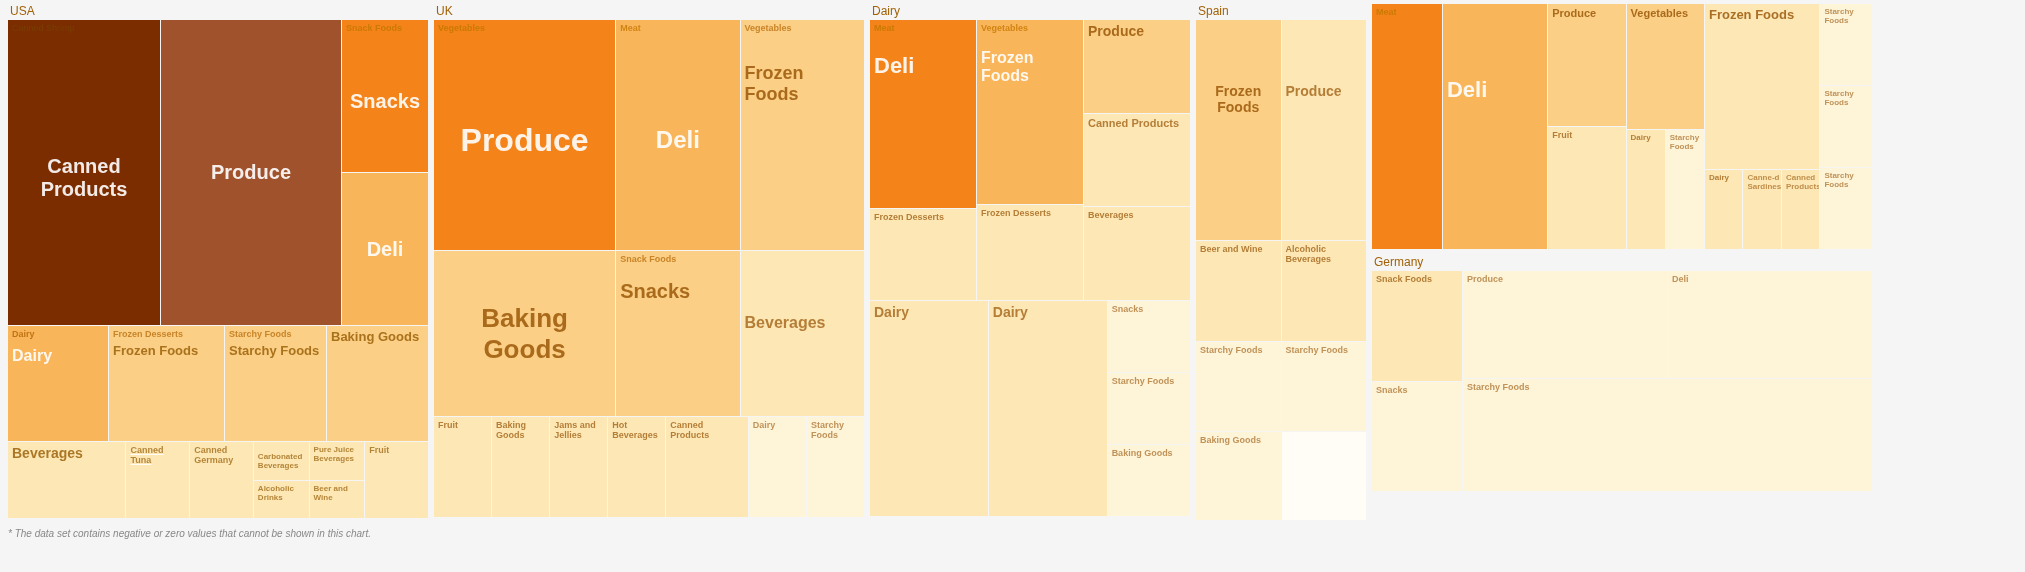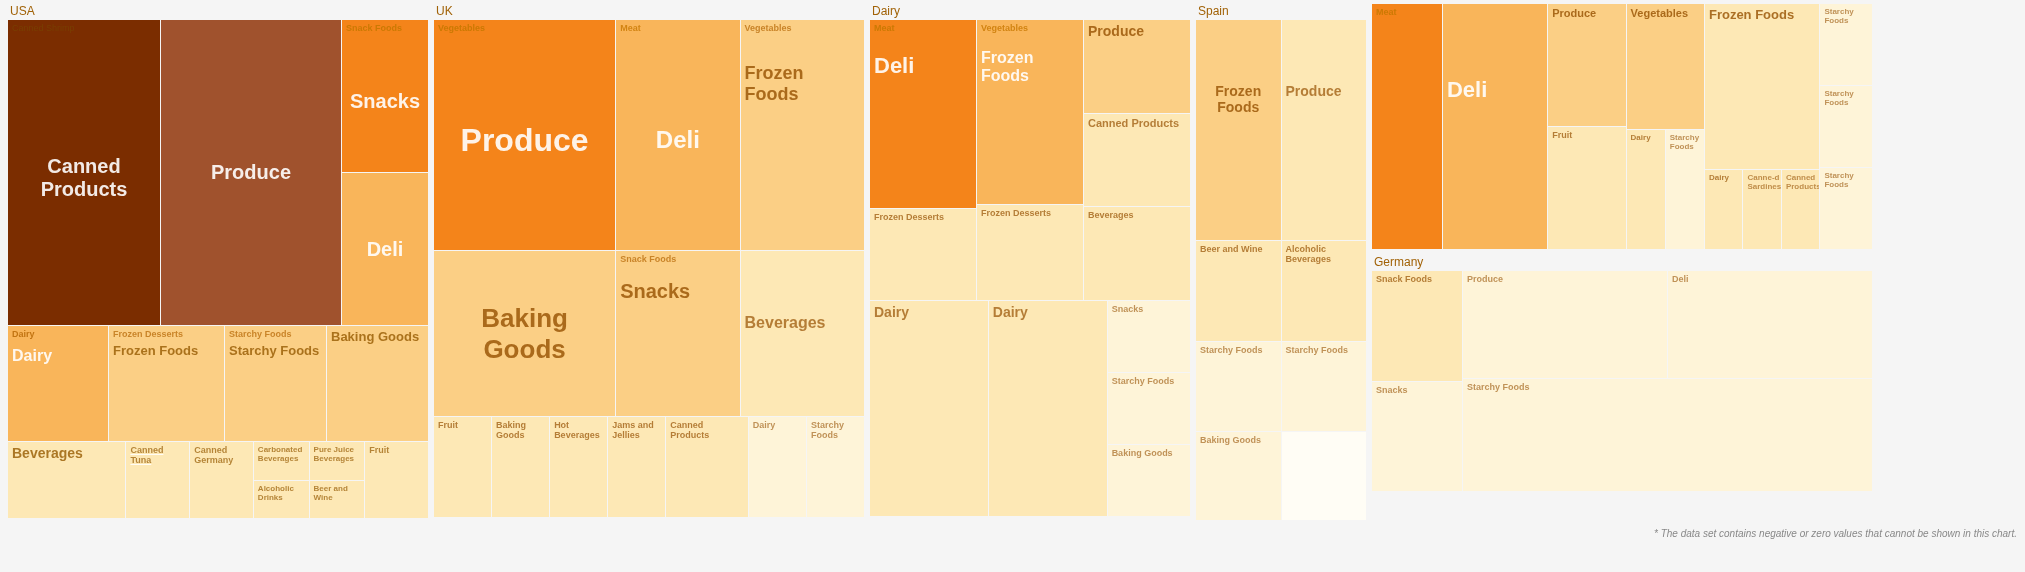--- a/index.html
+++ b/index.html
@@ -60,21 +60,20 @@
       justify-content: center;
       width: 100%;
       height: 100%;
       text-align: center;
     }
     .footnote {
       font-size: 10px;
       color: #888;
       margin-top: 4px;
       font-style: italic;
-      text-align: right;
     }
 
     .color-dark-brown { background-color: #7B2D00; }
     .color-brown { background-color: #A0522D; }
     .color-orange { background-color: #F4841A; }
     .color-light-orange { background-color: #F9B55A; }
     .color-pale-orange { background-color: #FBCF85; }
     .color-pale-yellow { background-color: #FDE8B5; }
     .color-lightest { background-color: #FEF4D8; }
     .color-very-light { background-color: #FFF8EC; }
@@ -133,21 +132,21 @@
           <div class="tile color-pale-yellow" style="flex:2;">
             <div style="font-size:14px; font-weight:bold; color:rgba(150,90,0,0.8);">Beverages</div>
           </div>
           <div class="tile color-pale-yellow" style="flex:1;text-decoration:underline;">
             <div style="font-size:9px; color:rgba(150,90,0,0.7);">Canned Tuna</div>
           </div>
           <div class="tile color-pale-yellow" style="flex:1;">
             <div style="font-size:9px; color:rgba(150,90,0,0.7);">Canned Germany</div>
           </div>
           <div style="display:flex; flex-direction:column; gap:1px; flex:1;">
-            <div class="tile color-pale-yellow" style="flex:1;">
+            <div class="tile color-pale-yellow" style="flex:1;justify-content:center;">
               <div style="font-size:8px; color:rgba(150,90,0,0.7);">Carbonated Beverages</div>
             </div>
             <div class="tile color-pale-yellow" style="flex:1;">
               <div style="font-size:8px; color:rgba(150,90,0,0.7);">Alcoholic Drinks</div>
             </div>
           </div>
           <div style="display:flex; flex-direction:column; gap:1px; flex:1;">
             <div class="tile color-pale-yellow" style="flex:1;">
               <div style="font-size:8px; color:rgba(150,90,0,0.7);">Pure Juice Beverages</div>
             </div>
@@ -195,24 +194,24 @@
         </div>
 
         <div style="display:flex; flex-direction:row; gap:1px; height:100px;">
           <div class="tile color-pale-yellow" style="flex:1; height:100%;">
             <div style="font-size:9px; color:rgba(150,80,0,0.7);">Fruit</div>
           </div>
           <div class="tile color-pale-yellow" style="flex:1; height:100%;">
             <div style="font-size:9px; color:rgba(150,80,0,0.7);">Baking Goods</div>
           </div>
           <div class="tile color-pale-yellow" style="flex:1; height:100%;">
+            <div style="font-size:9px; color:rgba(150,80,0,0.7);">Jams and Jellies</div>
+          </div>
+          <div class="tile color-pale-yellow" style="flex:1; height:100%;">
             <div style="font-size:9px; color:rgba(150,80,0,0.7);">Hot Beverages</div>
-          </div>
-          <div class="tile color-pale-yellow" style="flex:1; height:100%;">
-            <div style="font-size:9px; color:rgba(150,80,0,0.7);">Jams and Jellies</div>
           </div>
           <div class="tile color-pale-yellow" style="flex:1.5; height:100%;">
             <div style="font-size:9px; color:rgba(150,80,0,0.7);">Canned Products</div>
           </div>
           <div class="tile color-lightest" style="flex:1; height:100%;">
             <div style="font-size:9px; color:rgba(150,80,0,0.6);">Dairy</div>
           </div>
           <div class="tile color-lightest" style="flex:1; height:100%;">
             <div style="font-size:9px; color:rgba(150,80,0,0.6);">Starchy Foods</div>
           </div>

